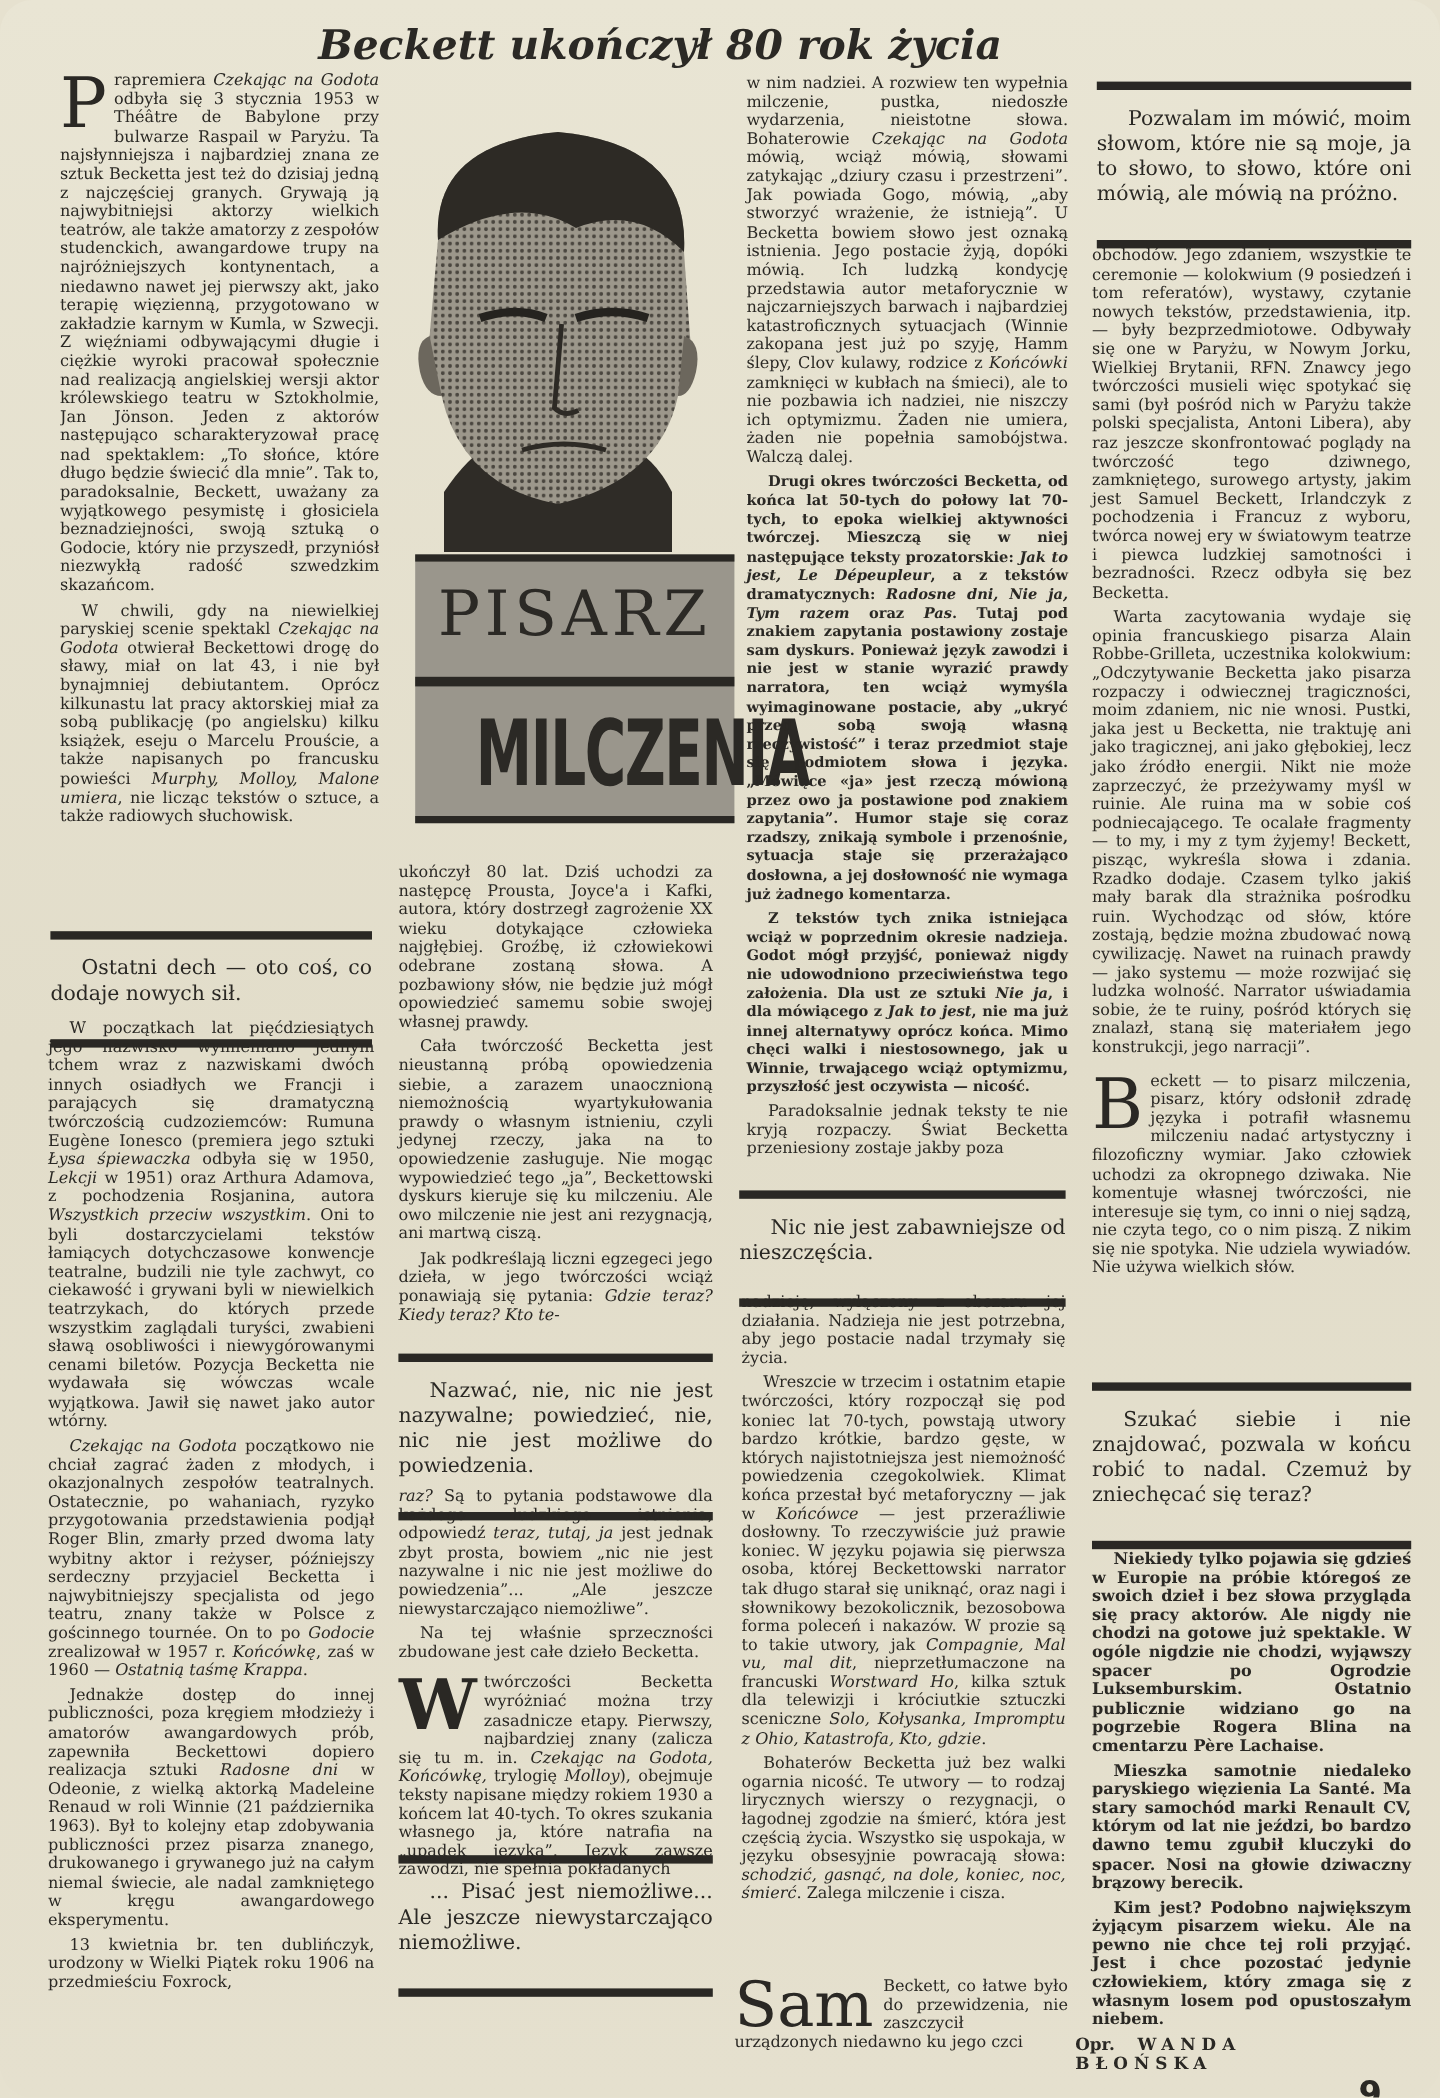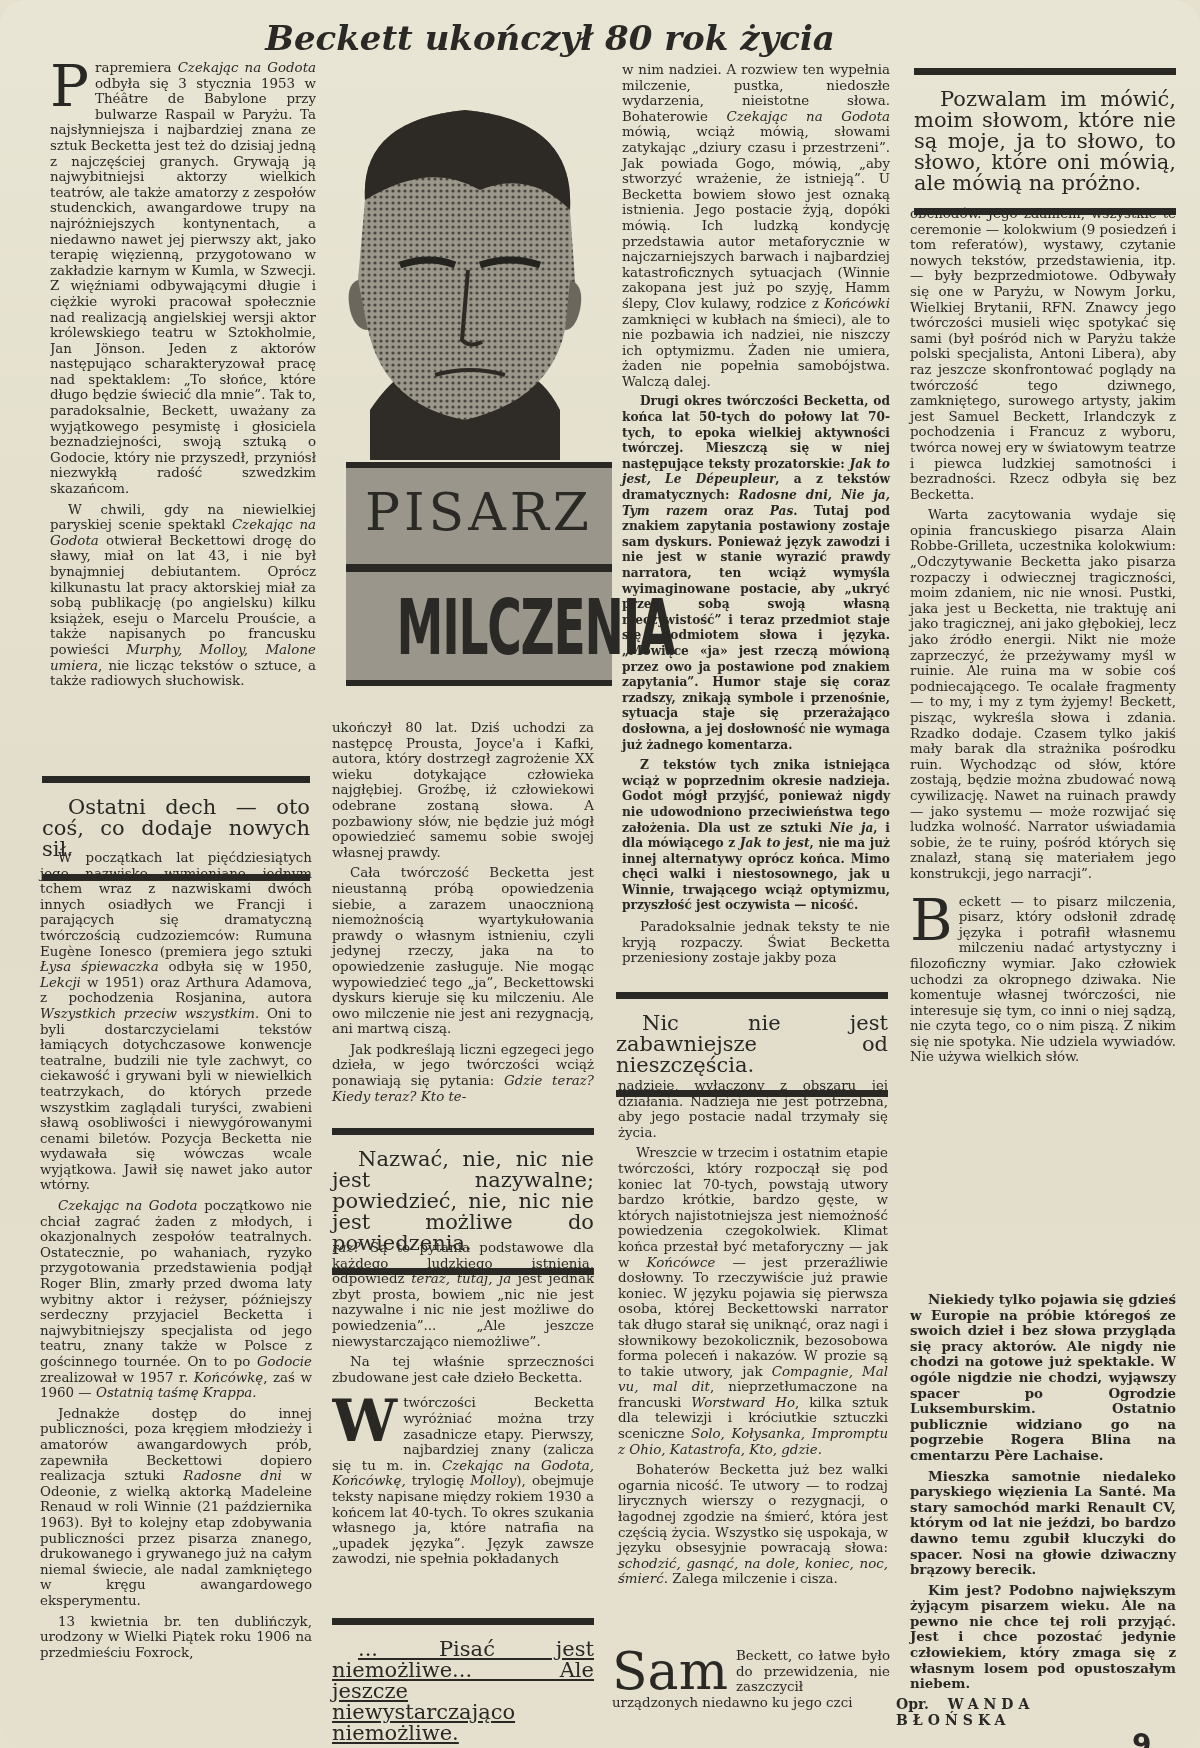--- a/index.html
+++ b/index.html
@@ -37,23 +37,23 @@
   .dropcap {
     float: left; font-size: 58px; line-height: 48px;
     margin: 2px 6px 0 0; font-family: "DejaVu Serif", serif;
     font-weight: bold;
   }
   .dropcap-light { font-weight: normal; }
   .pull {
     position: absolute;
     border-top: 7px solid #2a2824;
     border-bottom: 7px solid #2a2824;
-    padding: 14px 0 14px 0;
-    font-family: "DejaVu Serif", serif;
-    font-size: 21px; line-height: 21px;
+    padding: 14px 0 27px 0;
+    font-family: "DejaVu Serif", serif;
+    font-size: 17px; line-height: 21px;
     text-align: justify;
   }
   .pull span.q { display: block; text-indent: 26px; }
   .portrait {
     position: absolute; left: 330px; top: 80px; width: 270px; height: 380px;
   }
   .pisarz-box {
     position: absolute; left: 346px; top: 462px; width: 266px; height: 224px;
     background: #9a968c;
     border-top: 6px solid #2a2824;
@@ -144,21 +144,21 @@
   <div class="pull" style="left:332px; top:1128px; width:262px;">
     <span class="q">Nazwać, nie, nic nie jest nazywalne; powiedzieć, nie, nic nie jest możliwe do powiedzenia.</span>
   </div>
 
   <div class="col" style="left:332px; top:1240px; width:262px;">
     <p class="noind"><em>raz?</em><span> Są to pytania podstawowe dla każdego ludzkiego istnienia, odpowiedź </span><em>teraz, tutaj, ja</em><span> jest jednak zbyt prosta, bowiem „nic nie jest nazywalne i nic nie jest możliwe do powiedzenia”... „Ale jeszcze niewystarczająco niemożliwe”.</span></p>
     <p><span>Na tej właśnie sprzeczności zbudowane jest całe dzieło Becketta.</span></p>
     <p class="noind dropcap-wrap" style="margin-top:10px;"><span class="dropcap">W</span><span> twórczości Becketta wyróżniać można trzy zasadnicze etapy. Pierwszy, najbardziej znany (zalicza się tu m. in. </span><em>Czekając na Godota, Końcówkę,</em><span> trylogię </span><em>Molloy</em><span>), obejmuje teksty napisane między rokiem 1930 a końcem lat 40-tych. To okres szukania własnego ja, które natrafia na „upadek języka”. Język zawsze zawodzi, nie spełnia pokładanych</span></p>
   </div>
 
-  <div class="pull" style="left:332px; top:1618px; width:262px;text-decoration:underline;">
+  <div class="pull" style="left:332px; top:1546px; width:262px;">
     <span class="q">... Pisać jest niemożliwe... Ale jeszcze niewystarczająco niemożliwe.</span>
   </div>
 
   <div class="col" style="left:622px; top:62px; width:268px;">
     <p class="noind"><span>w nim nadziei. A rozwiew ten wypełnia milczenie, pustka, niedoszłe wydarzenia, nieistotne słowa. Bohaterowie </span><em>Czekając na Godota</em><span> mówią, wciąż mówią, słowami zatykając „dziury czasu i przestrzeni”. Jak powiada Gogo, mówią, „aby stworzyć wrażenie, że istnieją”. U Becketta bowiem słowo jest oznaką istnienia. Jego postacie żyją, dopóki mówią. Ich ludzką kondycję przedstawia autor metaforycznie w najczarniejszych barwach i najbardziej katastroficznych sytuacjach (Winnie zakopana jest już po szyję, Hamm ślepy, Clov kulawy, rodzice z </span><em>Końcówki</em><span> zamknięci w kubłach na śmieci), ale to nie pozbawia ich nadziei, nie niszczy ich optymizmu. Żaden nie umiera, żaden nie popełnia samobójstwa. Walczą dalej.</span></p>
     <p class="bold" style="font-size:12.2px;"><span>Drugi okres twórczości Becketta, od końca lat 50-tych do połowy lat 70-tych, to epoka wielkiej aktywności twórczej. Mieszczą się w niej następujące teksty prozatorskie: </span><em>Jak to jest, Le Dépeupleur</em><span>, a z tekstów dramatycznych: </span><em>Radosne dni, Nie ja, Tym razem</em><span> oraz </span><em>Pas</em><span>. Tutaj pod znakiem zapytania postawiony zostaje sam dyskurs. Ponieważ język zawodzi i nie jest w stanie wyrazić prawdy narratora, ten wciąż wymyśla wyimaginowane postacie, aby „ukryć przed sobą swoją własną rzeczywistość” i teraz przedmiot staje się podmiotem słowa i języka. „Mówiące «ja» jest rzeczą mówioną przez owo ja postawione pod znakiem zapytania”. Humor staje się coraz rzadszy, znikają symbole i przenośnie, sytuacja staje się przerażająco dosłowna, a jej dosłowność nie wymaga już żadnego komentarza.</span></p>
     <p class="bold" style="font-size:12.2px;"><span>Z tekstów tych znika istniejąca wciąż w poprzednim okresie nadzieja. Godot mógł przyjść, ponieważ nigdy nie udowodniono przeciwieństwa tego założenia. Dla ust ze sztuki </span><em>Nie ja</em><span>, i dla mówiącego z </span><em>Jak to jest</em><span>, nie ma już innej alternatywy oprócz końca. Mimo chęci walki i niestosownego, jak u Winnie, trwającego wciąż optymizmu, przyszłość jest oczywista — nicość.</span></p>
     <p><span>Paradoksalnie jednak teksty te nie kryją rozpaczy. Świat Becketta przeniesiony zostaje jakby poza</span></p>
   </div>
 
@@ -179,20 +179,23 @@
   <div class="pull" style="left:914px; top:68px; width:262px;">
     <span class="q">Pozwalam im mówić, moim słowom, które nie są moje, ja to słowo, to słowo, które oni mówią, ale mówią na próżno.</span>
   </div>
 
   <div class="col" style="left:910px; top:206px; width:266px;">
     <p class="noind"><span>obchodów. Jego zdaniem, wszystkie te ceremonie — kolokwium (9 posiedzeń i tom referatów), wystawy, czytanie nowych tekstów, przedstawienia, itp. — były bezprzedmiotowe. Odbywały się one w Paryżu, w Nowym Jorku, Wielkiej Brytanii, RFN. Znawcy jego twórczości musieli więc spotykać się sami (był pośród nich w Paryżu także polski specjalista, Antoni Libera), aby raz jeszcze skonfrontować poglądy na twórczość tego dziwnego, zamkniętego, surowego artysty, jakim jest Samuel Beckett, Irlandczyk z pochodzenia i Francuz z wyboru, twórca nowej ery w światowym teatrze i piewca ludzkiej samotności i bezradności. Rzecz odbyła się bez Becketta.</span></p>
     <p><span>Warta zacytowania wydaje się opinia francuskiego pisarza Alain Robbe-Grilleta, uczestnika kolokwium: „Odczytywanie Becketta jako pisarza rozpaczy i odwiecznej tragiczności, moim zdaniem, nic nie wnosi. Pustki, jaka jest u Becketta, nie traktuję ani jako tragicznej, ani jako głębokiej, lecz jako źródło energii. Nikt nie może zaprzeczyć, że przeżywamy myśl w ruinie. Ale ruina ma w sobie coś podniecającego. Te ocalałe fragmenty — to my, i my z tym żyjemy! Beckett, pisząc, wykreśla słowa i zdania. Rzadko dodaje. Czasem tylko jakiś mały barak dla strażnika pośrodku ruin. Wychodząc od słów, które zostają, będzie można zbudować nową cywilizację. Nawet na ruinach prawdy — jako systemu — może rozwijać się ludzka wolność. Narrator uświadamia sobie, że te ruiny, pośród których się znalazł, staną się materiałem jego konstrukcji, jego narracji”.</span></p>
     <p class="noind dropcap-wrap" style="margin-top:12px;"><span class="dropcap dropcap-light">B</span><span>eckett — to pisarz milczenia, pisarz, który odsłonił zdradę języka i potrafił własnemu milczeniu nadać artystyczny i filozoficzny wymiar. Jako człowiek uchodzi za okropnego dziwaka. Nie komentuje własnej twórczości, nie interesuje się tym, co inni o niej sądzą, nie czyta tego, co o nim piszą. Z nikim się nie spotyka. Nie udziela wywiadów. Nie używa wielkich słów.</span></p>
   </div>
 
+  <div class="pull" style="left:910px; top:1152px; width:266px;">
+    <span class="q">Szukać siebie i nie znajdować, pozwala w końcu robić to nadal. Czemuż by zniechęcać się teraz?</span>
+  </div>
 
   <div class="col" style="left:910px; top:1292px; width:266px;">
     <p class="bold"><span>Niekiedy tylko pojawia się gdzieś w Europie na próbie któregoś ze swoich dzieł i bez słowa przygląda się pracy aktorów. Ale nigdy nie chodzi na gotowe już spektakle. W ogóle nigdzie nie chodzi, wyjąwszy spacer po Ogrodzie Luksemburskim. Ostatnio publicznie widziano go na pogrzebie Rogera Blina na cmentarzu Père Lachaise.</span></p>
     <p class="bold"><span>Mieszka samotnie niedaleko paryskiego więzienia La Santé. Ma stary samochód marki Renault CV, którym od lat nie jeździ, bo bardzo dawno temu zgubił kluczyki do spacer. Nosi na głowie dziwaczny brązowy berecik.</span></p>
     <p class="bold"><span>Kim jest? Podobno największym żyjącym pisarzem wieku. Ale na pewno nie chce tej roli przyjąć. Jest i chce pozostać jedynie człowiekiem, który zmaga się z własnym losem pod opustoszałym niebem.</span></p>
   </div>
 
   <div class="signature">
     <span>Opr.</span>
     <span class="name">WANDA BŁOŃSKA</span>

